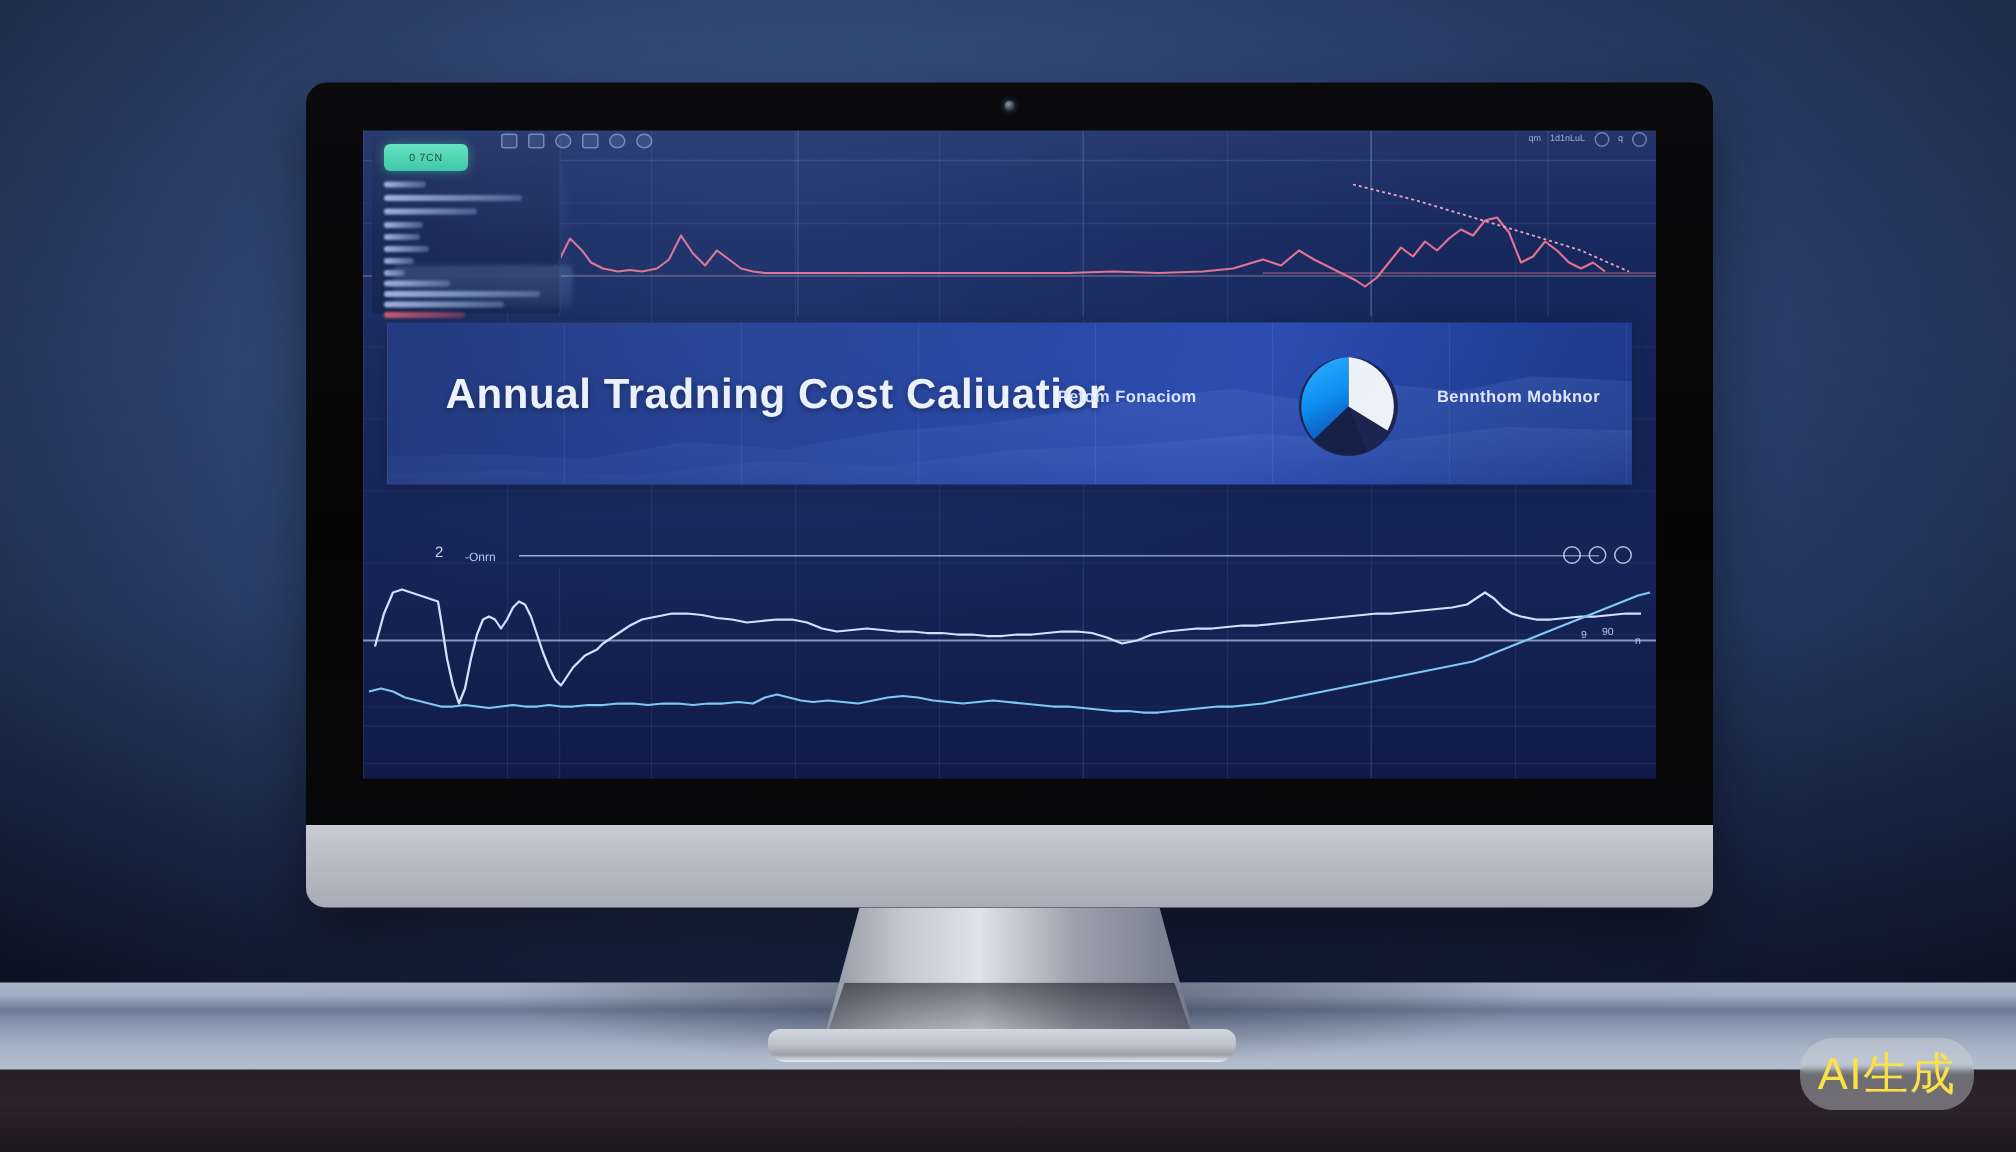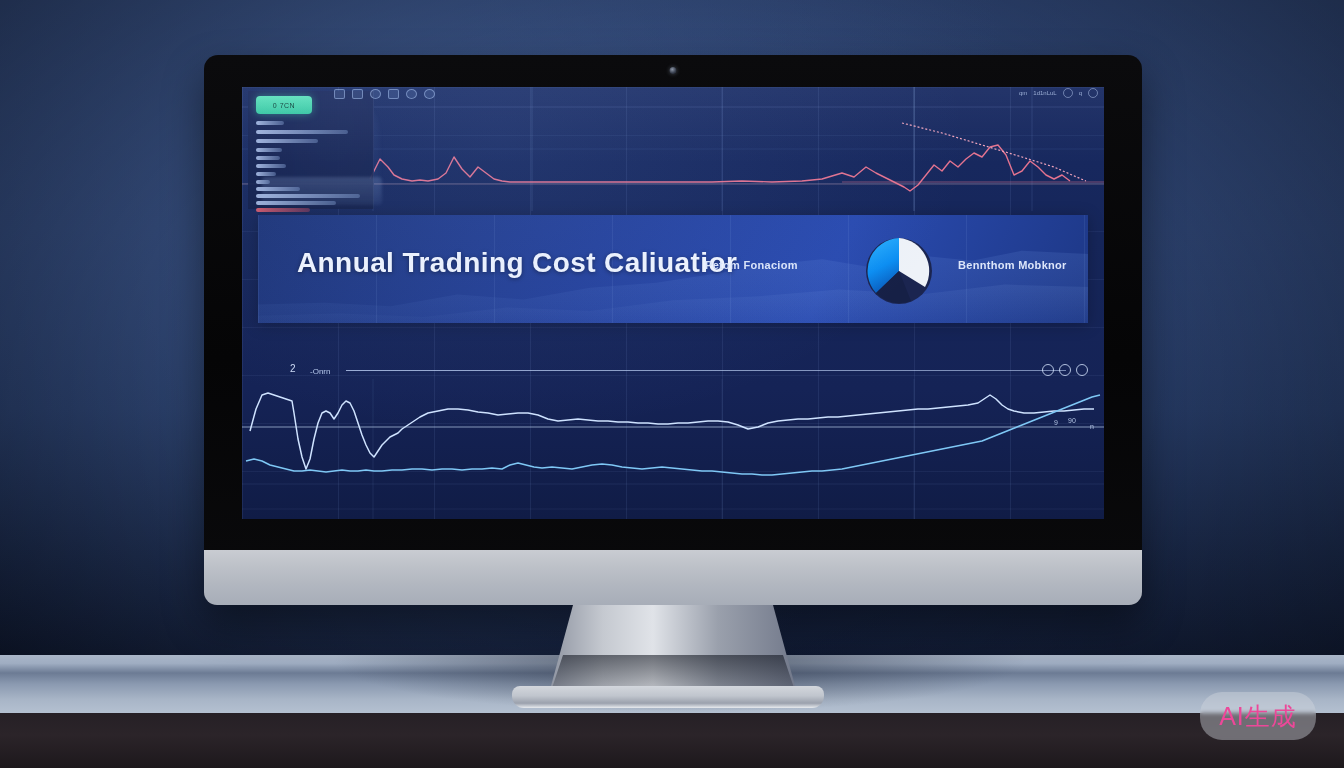--- a/index.html
+++ b/index.html
@@ -179,21 +179,21 @@
 
   
   .lower{position:absolute;left:0;top:292px;width:862px;height:140px;overflow:hidden;}
 
   
   .watermark{
     position:absolute;right:28px;bottom:28px;width:116px;height:48px;border-radius:22px;
     background:rgba(210,214,222,.42);backdrop-filter:blur(2px);
     display:flex;align-items:center;justify-content:center;
   }
-  .watermark span{font-size:25px;color:#ec4899;letter-spacing:1px;}
+  .watermark span{font-size:30px;color:#fde047;letter-spacing:1px;}
 </style>
 </head>
 <body>
 
 <div class="scene">
   <div class="wall"></div>
   <div class="wall-vign"></div>
   <div class="desk"></div>
   <div class="desk-shadow"></div>
   <div class="desk-edge"></div>

